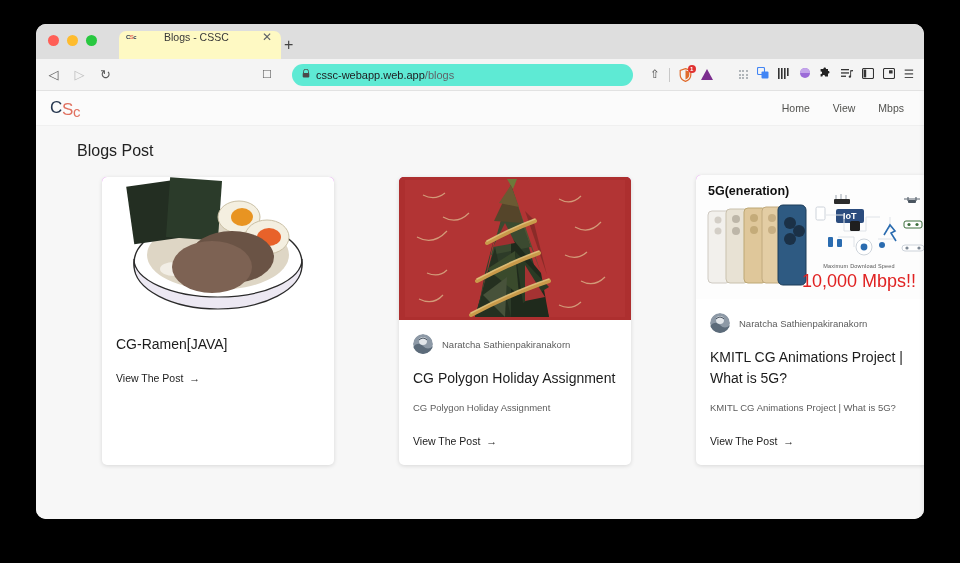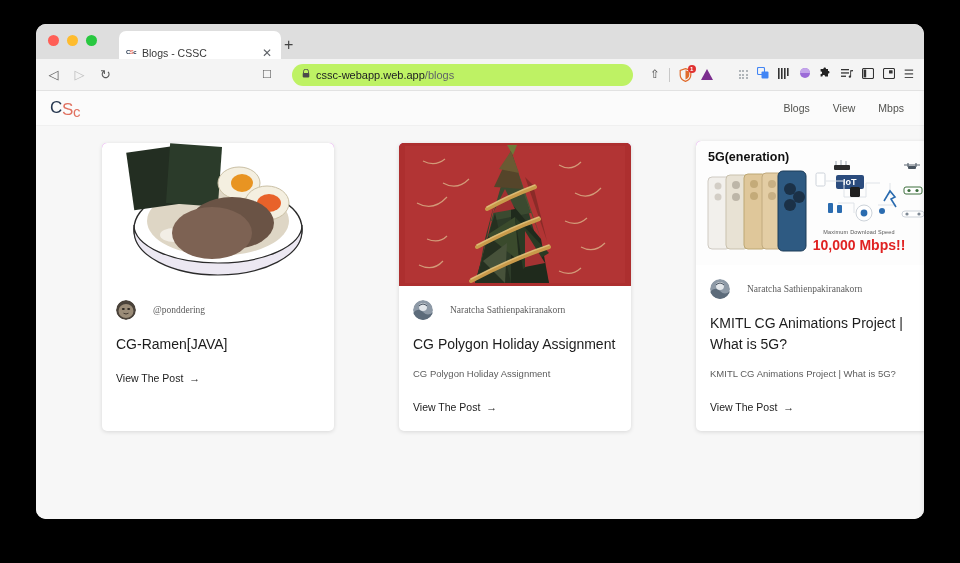--- a/index.html
+++ b/index.html
@@ -35,25 +35,25 @@
     position: absolute; left: 12px; top: 11px;
   }
   .dot { width: 11px; height: 11px; border-radius: 50%; }
   .dot.red { background: #ff5f57; }
   .dot.yellow { background: #febc2e; }
   .dot.green { background: #28c840; }
 
   .tab {
     position: absolute; left: 83px; bottom: 0;
     width: 162px; height: 28px;
-    background: #ffffff;
+    background: #fef9c3;
     border-radius: 7px 7px 0 0;
-    display: flex; align-items: flex-end;
+    display: flex; align-items: flex-start;
     padding: 0 7px;
-    gap: 1px;
+    gap: 23px;
   }
   .tab-fav {
     width: 15px; height: 13px;
     font-size: 6px; line-height: 13px;
     font-weight: bold; letter-spacing: -0.5px;
     color: #26374f;
     position: relative;
     flex: 0 0 auto;
   }
   .tab-fav .s { color: #e06b5c; }
@@ -91,21 +91,21 @@
   .omnibox-wrap {
     flex: 1; display: flex; align-items: center;
     position: relative; height: 22px;
   }
   .bookmark-ico {
     position: absolute; left: 138px;
     font-size: 11px; color: #5a5a5a; cursor: pointer;
   }
   .omnibox {
     position: absolute; left: 168px; right: 0;
-    height: 22px; background: #bef264;
+    height: 22px; background: #5eead4;
     border-radius: 11px;
     display: flex; align-items: center;
     padding: 0 10px; gap: 6px;
   }
   .lock { font-size: 9px; color: #4a4a4a; }
   .url { font-size: 11px; color: #202124; white-space: nowrap; }
   .url .dim { color: #5f6368; }
 
   .tb-right {
     display: flex; align-items: center; gap: 9px;
@@ -188,21 +188,21 @@
   .card.tall { margin-top: -2px; }
 
   .card-thumb {
     width: 100%; height: 143px;
     position: relative; overflow: hidden;
     background: #d946ef;
     flex: 0 0 auto;
   }
   .card.tall .card-thumb { height: 124px; }
   .card-body { padding: 14px 14px 16px 14px; }
-  .author-row { display: flex; align-items: center; gap: 17px; margin-bottom: 14px; font-family: Liberation Serif, serif; }
+  .author-row { display: flex; align-items: center; gap: 9px; margin-bottom: 14px; }
   .avatar {
     width: 20px; height: 20px; border-radius: 50%;
     flex: 0 0 auto; overflow: hidden; position: relative;
   }
   .author-name { font-size: 9.5px; color: #5c5c5c; }
   .card-title {
     font-size: 14px; color: #1c1c1c; font-weight: 400;
     line-height: 1.5; margin-bottom: 13px;
   }
   .card-desc { font-size: 9.5px; color: #5c5c5c; margin-bottom: 18px; }
@@ -227,21 +227,21 @@
     position:absolute; left:140px; top:34px;
     background:#2b4c7e; color:#fff; font-size:9px; font-weight:bold;
     padding:2px 7px; border-radius:2px;
   }
   .fiveg-sub {
     position:absolute; left:88px; top:88px; width:150px; text-align:center;
     font-size:5.5px; color:#555; letter-spacing:.2px;
   }
   .fiveg-speed {
     position:absolute; left:88px; top:96px; width:150px; text-align:center;
-    font-size:14px; font-weight:bold; color:#e02222;
+    font-size:18px; font-weight:normal; color:#e02222;
   }
 
   .scroll-shadow {
     position:absolute; right:0; top:0; bottom:0; width:5px;
     background: linear-gradient(to left, rgba(0,0,0,0.05), transparent);
     pointer-events:none;
   }
 </style>
 </head>
 <body>
@@ -357,26 +357,27 @@
 
   <div class="page">
 
     <div class="site-header">
       <div class="site-logo">
         <span class="c1">C</span>
         <span class="s">S</span>
         <span class="c2">c</span>
       </div>
       <nav class="site-nav">
-        <a>Blogs</a>
+        <a>Home</a>
         <a>View</a>
         <a>Mbps</a>
       </nav>
     </div>
 
+    <h1 class="page-title">Blogs Post</h1>
 
     <div class="cards-grid">
 
       <article class="card">
         <div class="card-thumb">
           <svg class="ramen" viewBox="0 0 232 143" preserveAspectRatio="xMidYMid meet">
             <ellipse cx="116" cy="86" rx="84" ry="44" fill="#fff" stroke="#2a2a2a" stroke-width="1.4"></ellipse>
             <path d="M32 82a84 38 0 0 0 168 0v6a84 44 0 0 1-168 0z" fill="#ece8f2" stroke="#2a2a2a" stroke-width="1.2"></path>
             <ellipse cx="116" cy="78" rx="71" ry="35" fill="#ded6c5"></ellipse>
             <ellipse cx="72" cy="92" rx="14" ry="7" fill="#f2eee6"></ellipse>
@@ -384,32 +385,20 @@
             <rect x="66" y="2" width="52" height="60" fill="#2b3b2a" transform="rotate(4 92 32)"></rect>
             <ellipse cx="137" cy="40" rx="21" ry="16" fill="#f4efe0" stroke="#c9bfa4" stroke-width="1"></ellipse>
             <ellipse cx="140" cy="40" rx="11" ry="9" fill="#e89422"></ellipse>
             <ellipse cx="165" cy="60" rx="22" ry="17" fill="#f4efe0" stroke="#c9bfa4" stroke-width="1"></ellipse>
             <ellipse cx="167" cy="60" rx="12" ry="9" fill="#e8622a"></ellipse>
             <ellipse cx="130" cy="80" rx="42" ry="26" fill="#6a5345"></ellipse>
             <ellipse cx="110" cy="90" rx="40" ry="26" fill="#7d6253"></ellipse>
           </svg>
         </div>
         <div class="card-body">
-          <div class="author-row">
-            <span class="avatar">
-              <svg width="20" height="20" viewBox="0 0 20 20">
-                  <circle cx="10" cy="10" r="10" fill="#4a423a"></circle>
-                  <ellipse cx="10" cy="11" rx="7.5" ry="7" fill="#9b8c78"></ellipse>
-                  <ellipse cx="7.3" cy="9" rx="1.5" ry="1.1" fill="#2b2520"></ellipse>
-                  <ellipse cx="12.7" cy="9" rx="1.5" ry="1.1" fill="#2b2520"></ellipse>
-                  <path d="M7.5 13.2q2.5 1.6 5 0" stroke="#3a322a" stroke-width="0.9" fill="none"></path>
-                </svg>
-            </span>
-            <span class="author-name">@ponddering</span>
-          </div>
           <h2 class="card-title">CG-Ramen[JAVA]</h2>
           <span class="card-link">
             <span>View The Post</span>
             <span class="arrow">→</span>
           </span>
         </div>
       </article>
 
       <article class="card">
         <div class="card-thumb">

